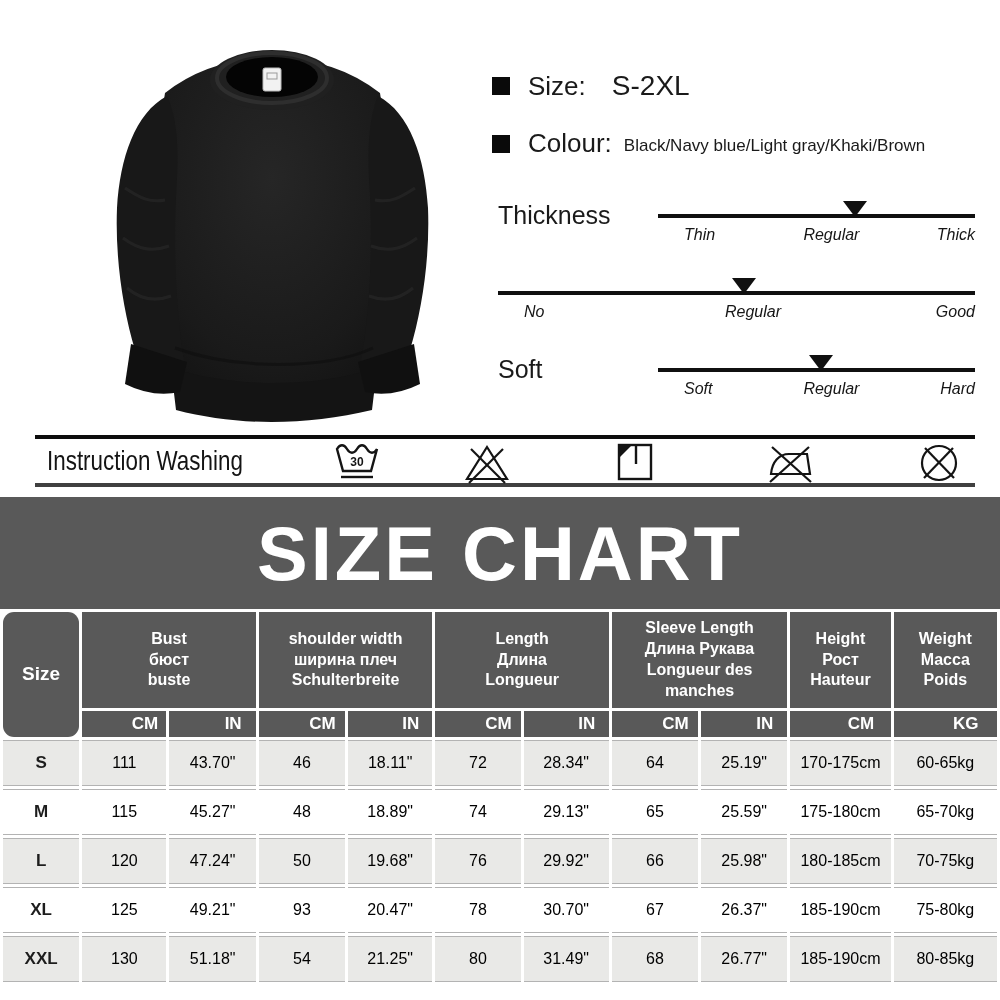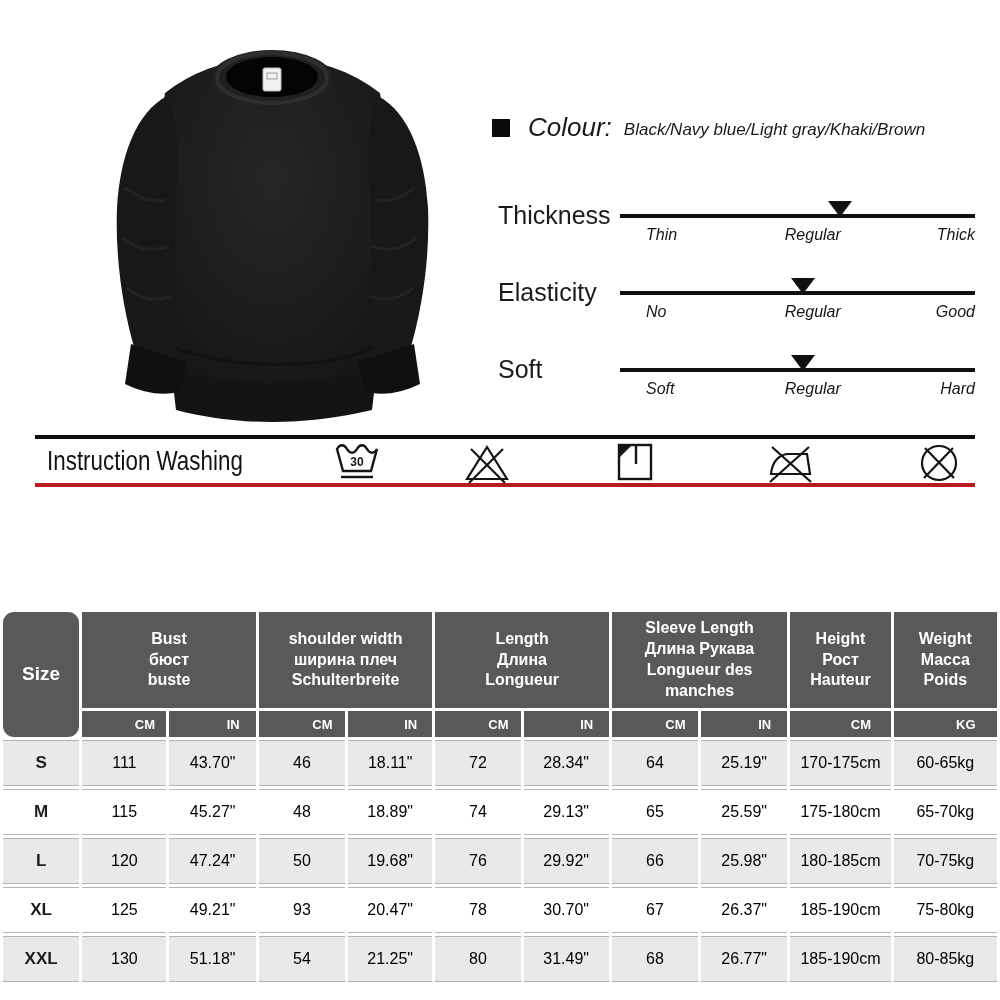--- a/index.html
+++ b/index.html
@@ -8,56 +8,56 @@
 
   
   .photo{position:absolute;left:95px;top:18px;width:350px;height:412px;}
 
   
   .bullet-row{position:absolute;left:492px;display:flex;align-items:center;}
   .bullet-row .sq{width:18px;height:18px;background:#0a0a0a;flex:none;}
   #size-row{top:70px;}
   #size-row .lab{font-size:26px;margin-left:18px;}
   #size-row .val{font-size:28px;margin-left:26px;}
-  #colour-row{top:112px;font-style:italic;}
+  #colour-row{top:128px;}
   #colour-row .lab{font-size:26px;margin-left:18px;}
   #colour-row .val{font-size:17px;margin-left:12px;position:relative;top:2px;}
 
   
   .sliders{position:absolute;left:498px;top:200px;width:477px;}
-  .slider-row{display:flex;height:56px;margin-bottom:21px;}
+  .slider-row{display:flex;height:56px;margin-bottom:21px;gap:38px;}
   .slider-label{width:122px;font-size:25px;line-height:30px;flex:none;}
   .slider-body{flex:1;position:relative;}
   .slider-track{position:absolute;left:0;right:0;top:14px;height:4px;background:#101010;}
   .slider-marker{position:absolute;top:1px;width:0;height:0;margin-left:-12px;
      border-left:12px solid transparent;border-right:12px solid transparent;border-top:16px solid #101010;}
   .slider-ticks{position:absolute;left:0;right:0;top:26px;height:24px;font-style:italic;font-size:16px;color:#161616;margin-left:24px;}
   .tick-left{position:absolute;left:2px;}
   .tick-mid{position:absolute;left:51%;transform:translateX(-50%);}
   .tick-right{position:absolute;right:0;}
 
   
   .wash{position:absolute;left:35px;top:435px;width:940px;height:44px;
-        border-top:4px solid #0d0d0d;border-bottom:4px solid #b91c1c;}
+        border-top:4px solid #0d0d0d;border-bottom:4px solid #404040;}
   .wash-label{position:absolute;left:12px;top:0;height:44px;line-height:44px;font-size:28px;
         transform:scaleX(0.8);transform-origin:left center;white-space:nowrap;color:#141414;}
   .wash-icon{position:absolute;top:2px;transform:translateX(-50%);}
 
   
   .banner{position:absolute;left:0;top:497px;width:1000px;height:112px;background:#595959;
         display:flex;align-items:center;justify-content:center;}
   .banner span{color:#fff;font-size:76px;font-weight:bold;letter-spacing:3px;white-space:nowrap;}
 
   
   .table-wrap{position:absolute;left:0;top:609px;width:1000px;}
   table{width:1000px;border-collapse:separate;border-spacing:3px;table-layout:fixed;}
   th{background:#595959;color:#fff;font-weight:bold;vertical-align:middle;text-align:center;padding:0;}
   th.grp{font-size:16px;line-height:1.3;height:96px;}
   th.corner{font-size:19px;border-radius:11px;}
-  th.unit{font-size:13px;height:26px;padding-left:41px;}
+  th.unit{font-size:17px;height:26px;padding-left:41px;}
   td{text-align:center;font-size:16px;color:#000000;height:44px;padding:0;
      border-top:1px solid #b3b3b3;border-bottom:1px solid #b3b3b3;}
   tr.odd td{background:#e9e9e7;}
   tr.even td{background:#ffffff;}
   td.sizecol{font-weight:bold;font-size:17px;color:#1d1d1d;}
 </style>
 </head>
 <body>
 
 <div class="page">
@@ -87,20 +87,25 @@
     <path d="M319,326 L263,344 L270,374 Q297,380 325,366 Z" fill="#101010"></path>
 
     <ellipse cx="177" cy="62" rx="62" ry="30" fill="#202020"></ellipse>
     <ellipse cx="177" cy="60" rx="55" ry="25" fill="none" stroke="#2e2e2e" stroke-width="4"></ellipse>
     <ellipse cx="177" cy="59" rx="46" ry="20" fill="#040404"></ellipse>
 
     <rect x="168" y="50" width="18" height="23" rx="2" fill="#f2f2f2" stroke="#bbb"></rect>
     <rect x="172" y="55" width="10" height="6" fill="none" stroke="#999" stroke-width="1"></rect>
   </svg>
 
+  <div class="bullet-row" id="size-row">
+    <span class="sq"></span>
+    <span class="lab">Size:</span>
+    <span class="val">S-2XL</span>
+  </div>
 
   <div class="bullet-row" id="colour-row">
     <span class="sq"></span>
     <span class="lab">Colour:</span>
     <span class="val">Black/Navy blue/Light gray/Khaki/Brown</span>
   </div>
 
   <div class="sliders">
       <div class="slider-row">
         <div class="slider-label">Thickness</div>
@@ -108,21 +113,20 @@
           <div class="slider-track"></div>
           <div class="slider-marker" style="left: 62%;"></div>
           <div class="slider-ticks">
             <span class="tick-left">Thin</span>
             <span class="tick-mid">Regular</span>
             <span class="tick-right">Thick</span>
           </div>
         </div>
       </div>
       <div class="slider-row">
-        <div class="slider-label">Elasticity</div>
         <div class="slider-body">
           <div class="slider-track"></div>
           <div class="slider-marker" style="left: 51.5%;"></div>
           <div class="slider-ticks">
             <span class="tick-left">No</span>
             <span class="tick-mid">Regular</span>
             <span class="tick-right">Good</span>
           </div>
         </div>
       </div>
@@ -167,20 +171,23 @@
       <line x1="44" y1="6" x2="5" y2="41" stroke="#141414" stroke-width="2.2"></line>
     </svg>
 
     <svg class="wash-icon" style="left:904px" width="46" height="44" viewBox="0 0 46 44">
       <circle cx="23" cy="22" r="17" fill="none" stroke="#141414" stroke-width="2.2"></circle>
       <line x1="9" y1="7" x2="38" y2="37" stroke="#141414" stroke-width="2.2"></line>
       <line x1="37" y1="7" x2="8" y2="37" stroke="#141414" stroke-width="2.2"></line>
     </svg>
   </div>
 
+  <div class="banner">
+    <span>SIZE CHART</span>
+  </div>
 
   <div class="table-wrap">
     <table>
       <colgroup>
         <col style="width:76px">
           <col style="width:84px">
           <col style="width:86px">
           <col style="width:86px">
         <col style="width:84px">
           <col style="width:85px">

